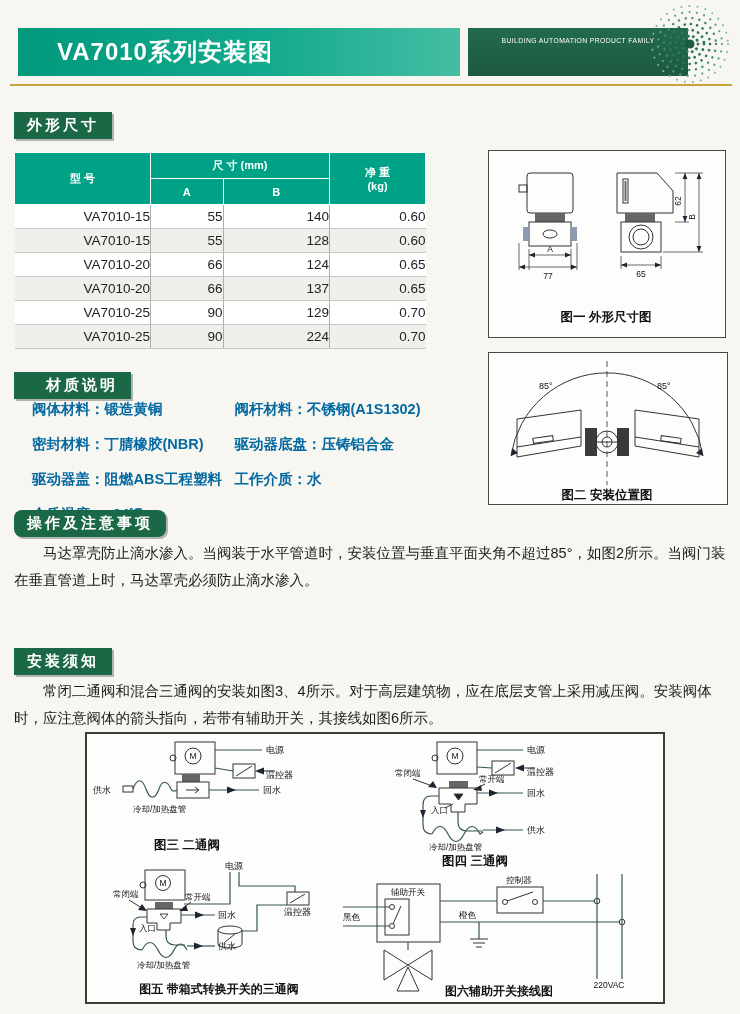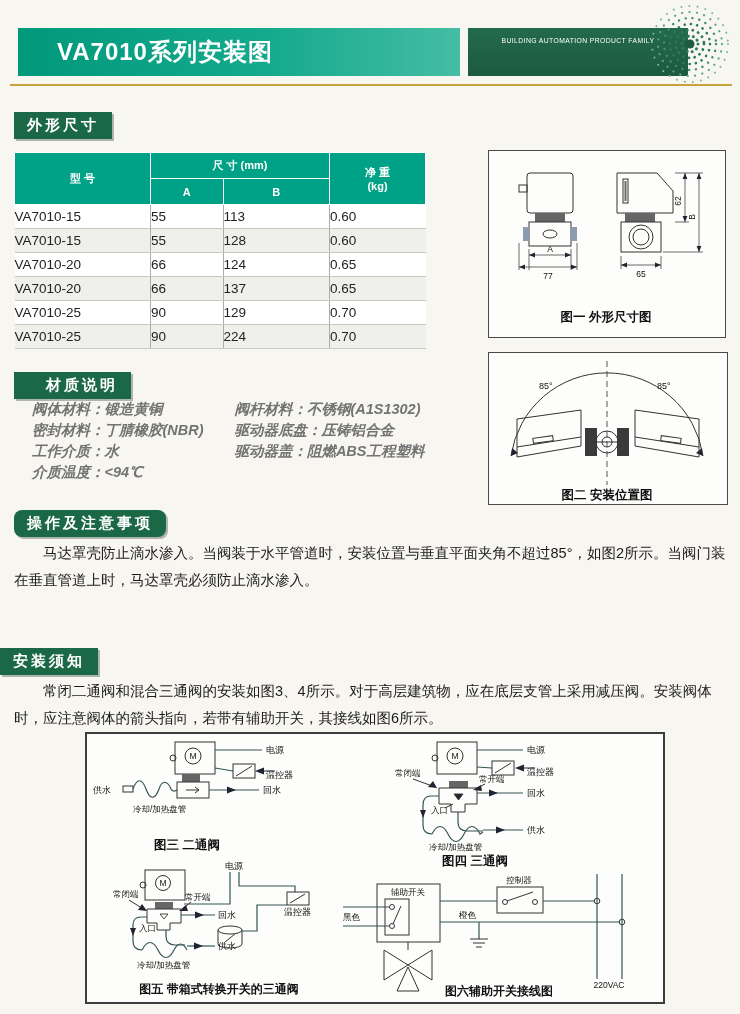--- a/index.html
+++ b/index.html
@@ -17,36 +17,36 @@
   .logo-wrap { position:absolute; left:638px; top:0; width:102px; height:90px; }
   .gold-line { position:absolute; left:10px; top:84px; width:722px; height:2px; background:#c8a33b; }
 
   
   .sec-label { position:absolute; background:#1b6847; color:#fff; font-weight:bold; font-size:15px;
     letter-spacing:3px; padding:4px 13px; box-shadow:2px 2px 0 rgba(40,60,50,.35); }
 
   
   table.dim { position:absolute; left:14px; top:152px; width:412px; border-collapse:collapse; font-size:13.5px; color:#222; }
   table.dim th { background:#00a287; color:#fff; font-weight:bold; border:1px solid #ffffff; height:26px; font-size:11px; }
-  table.dim td { text-align:left; height:24px; border-left:1px solid #9fb3ac; border-right:1px solid #9fb3ac;
+  table.dim td { text-align:right; height:24px; border-left:1px solid #9fb3ac; border-right:1px solid #9fb3ac;
     border-bottom:1px solid #c9c9c4; }
   table.dim td:first-child { border-left:none; }
   table.dim td:last-child { border-right:none; }
   table.dim tr.alt td { background:#efefec; }
   table.dim tr.norm td { background:#ffffff; }
   .wt-unit { display:block; font-weight:bold; }
 
   
   .figbox { position:absolute; background:#fdfdfb; border:1px solid #4a4a4a; }
   #fig1-box { left:488px; top:150px; width:238px; height:188px; }
   #fig2-box { left:488px; top:352px; width:240px; height:153px; }
 
   
   .mat-grid { position:absolute; left:32px; top:400px; width:440px; display:grid;
-    grid-template-columns:46% 54%; row-gap:2px; font-size:14.5px; font-weight:bold; color:#737373;font-style:italic; }
+    grid-template-columns:46% 54%; row-gap:16px; font-size:14.5px; font-weight:bold; color:#0369a1; }
 
   
   .para { position:absolute; font-size:14.5px; color:#1b1b1b; line-height:1.85; }
   .para p { text-indent:2em; }
 
   
   .panel { position:absolute; left:85px; top:732px; width:580px; height:272px;
     border:2px solid #3c3c3c; background:#fdfdfb; }
 
   svg text { font-family:"Liberation Sans", sans-serif; }
@@ -96,21 +96,21 @@
       </tr>
       <tr>
         <th>A</th>
         <th>B</th>
       </tr>
     </thead>
     <tbody>
       <tr class="norm">
         <td>VA7010-15</td>
         <td>55</td>
-        <td>113</td>
+        <td>140</td>
         <td>0.60</td>
       </tr>
       <tr class="alt">
         <td>VA7010-15</td>
         <td>55</td>
         <td>128</td>
         <td>0.60</td>
       </tr>
       <tr class="norm">
         <td>VA7010-20</td>
@@ -218,31 +218,31 @@
       <text class="cap" x="118" y="146" text-anchor="middle">图二 安装位置图</text>
     </svg>
   </div>
 
   <div class="sec-label" style="left:14px; top:372px;padding-left:32px;">材质说明</div>
   <div class="mat-grid">
     <div>阀体材料：锻造黄铜</div>
     <div>阀杆材料：不锈钢(A1S1302)</div>
     <div>密封材料：丁腈橡胶(NBR)</div>
     <div>驱动器底盘：压铸铝合金</div>
+    <div>驱动器盖：阻燃ABS工程塑料</div>
     <div>工作介质：水</div>
-    <div>驱动器盖：阻燃ABS工程塑料</div>
     <div>介质温度：&lt;94℃</div>
   </div>
 
   <div class="sec-label" style="left:14px; top:510px;border-radius:8px;">操作及注意事项</div>
   <div class="para" style="left:14px; top:540px; width:712px;">
     <p>马达罩壳防止滴水渗入。当阀装于水平管道时，安装位置与垂直平面夹角不超过85°，如图2所示。当阀门装在垂直管道上时，马达罩壳必须防止滴水渗入。</p>
   </div>
 
-  <div class="sec-label" style="left:0; top:648px;">安装须知</div>
+  <div class="sec-label" style="left:14px; top:648px;">安装须知</div>
   <div class="para" style="left:14px; top:678px; width:716px;">
     <p>常闭二通阀和混合三通阀的安装如图3、4所示。对于高层建筑物，应在底层支管上采用减压阀。安装阀体时，应注意阀体的箭头指向，若带有辅助开关，其接线如图6所示。</p>
   </div>
 
   <div class="panel">
     <svg width="576" height="268" viewBox="0 0 576 268">
 
       <g>
         <rect x="88" y="8" width="40" height="32" class="thin"></rect>
         <circle cx="86" cy="24" r="3" class="thin"></circle>

